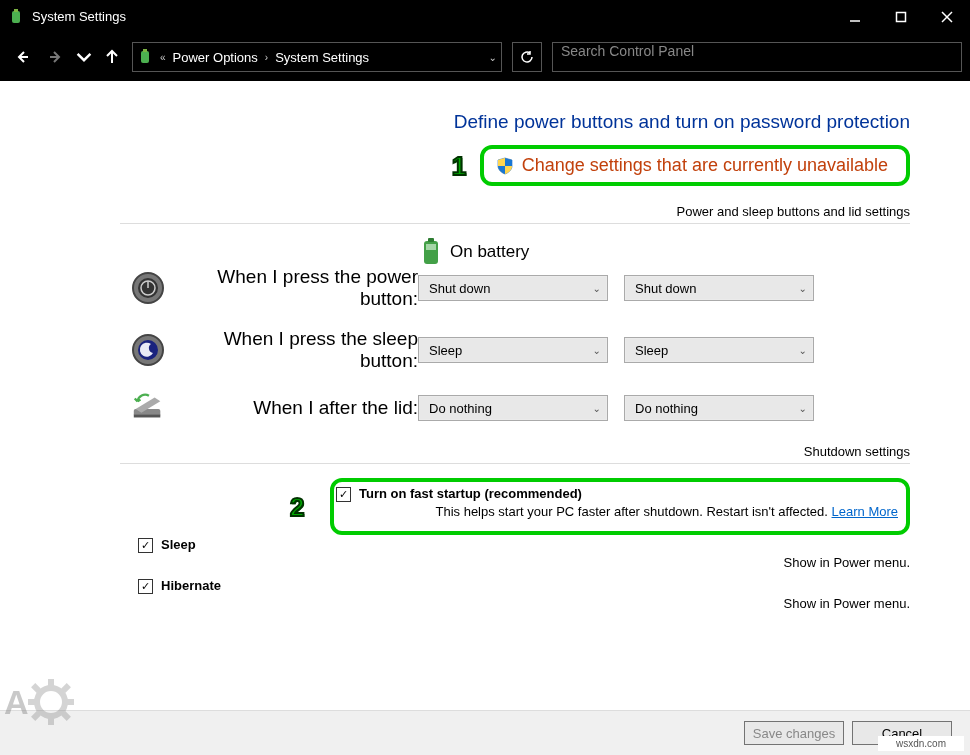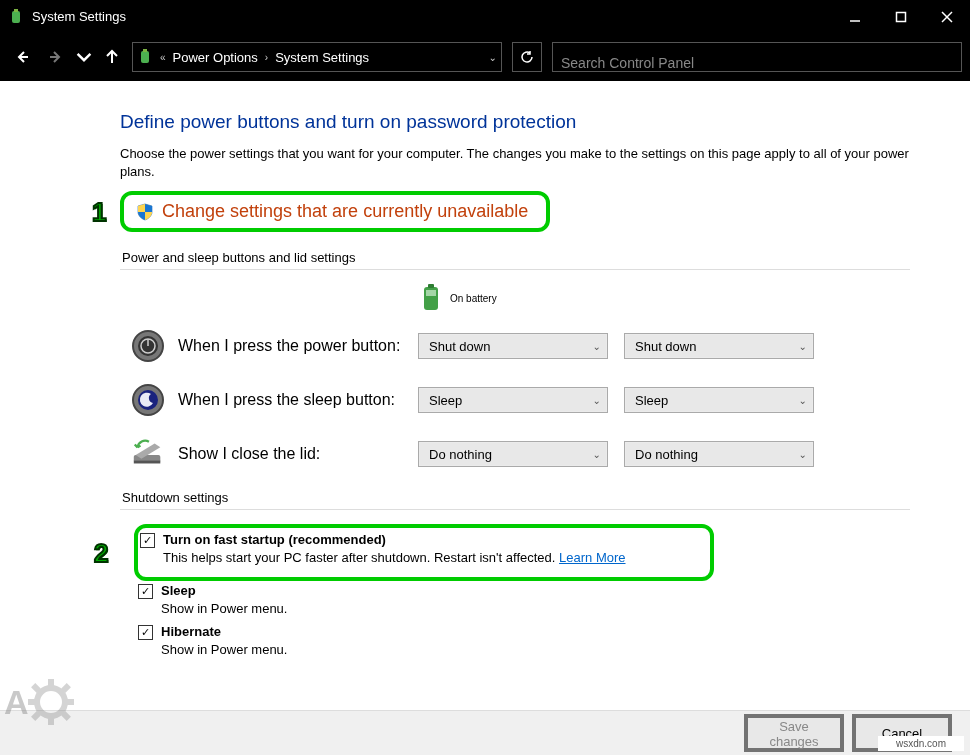--- a/index.html
+++ b/index.html
@@ -57,32 +57,33 @@
     max-width: 370px;
     position: relative;
   }
   .bc-sep { color: #ccc; font-size: 10px; padding: 0 3px; }
   .bc-chevron { margin-left: auto; color:#ccc; font-size:10px;}
   .refresh-btn { width:30px; height:30px; display:flex; align-items:center; justify-content:center; border:1px solid #555; margin-left:4px;}
   .searchbox {
     height: 30px;
     border: 1px solid #555;
     display: flex;
-    align-items: flex-end;
+    align-items: flex-start;
     padding: 0 8px;
     color: #888;
     flex:1;
     font-size: 14px;
     margin-left:4px;
   }
   .content {
     padding: 30px 60px 24px 120px;
     position: relative;
     height: calc(100% - 33px - 48px - 45px);
     overflow: hidden;
+    text-align: right;
   }
   h1.page-title {
     color: #003399;
     font-size: 19px;
     font-weight: 400;
     margin: 0 0 12px 0;
   }
   .desc-text { font-size: 13px; line-height: 1.4; color:#000; margin-bottom:10px;}
   .change-link-row {
     display:flex; align-items:center; gap:8px;
@@ -92,25 +93,25 @@
   .change-link { color:#c2410c; font-size:18px; cursor:pointer; }
   .annot-box { border:4px solid #00cc00; border-radius:12px; position:relative; display:inline-flex; align-items:center;}
   .annot-num {
     position:absolute; left:-32px; top:50%; transform:translateY(-50%);
     font-size:26px; font-weight:900; color:#00aa00;
     -webkit-text-stroke: 2px #003300;
     text-shadow: 1px 1px 0 #005500;
   }
   .section-title { font-size:13px; margin: 18px 0 4px 2px; }
   .section-line { border-top:1px solid #ddd; margin-bottom:14px; }
-  .col-headers { display:flex; margin-left:300px; gap:120px; font-size:10px; margin-bottom:16px;}
+  .col-headers { display:flex; margin-left:300px; gap:120px; font-size:17px; }
   .col-h { display:flex; align-items:center; gap:8px; width:160px;}
   .action-row { display:flex; align-items:center; margin-bottom:18px; padding-left:10px;}
   .action-icon { width:36px; height:36px; margin-right:12px; display:flex; align-items:center; justify-content:center;}
-  .action-label { font-size:16px; width:240px; }
+  .action-label { font-size:19px; width:240px; }
   .dropdown {
     width:190px; height:26px; border:1px solid #aaa; background:#e8e8e8;
     display:flex; align-items:center; justify-content:space-between;
     padding: 0 6px 0 10px; font-size:13px; margin-right:16px;
     box-shadow: inset 0 0 0 1px #fff2;
   }
   .dropdown .chev { font-size:10px; color:#555;}
   .shutdown-area { margin-left: 18px;}
   .chk-row { display:flex; align-items:flex-start; gap:8px; margin-bottom:2px;}
   .chk-box {
@@ -129,21 +130,21 @@
   }
   .annot2 .annot-num { left:-44px; }
   .footer {
     position:absolute; bottom:0; left:0; right:0;
     height:45px; background:#f0f0f0;
     display:flex; align-items:center; justify-content:flex-end;
     padding: 0 18px; gap:8px;
     border-top:1px solid #ddd;
   }
   .footer button {
-    width:100px; height:38px; font-size:13px; border:4px solid #737373; background:#e8e8e8;
+    width:100px; height:24px; font-size:13px; border:1px solid #737373; background:#e8e8e8;
   }
   .footer button:disabled { color:#888; }
   .watermark {
     position:absolute; left:4px; bottom:30px;
     font-size:34px; font-weight:700; color:#888; opacity:0.45;
     letter-spacing:-1px;
     display:flex; align-items:center; gap:0;
   }
   .watermark .gear {
     width:46px; height:46px; opacity:0.8;
@@ -220,21 +221,20 @@
         <path d="M10 1 L10 4 L7 4" fill="none" stroke="#fff" stroke-width="1.5"></path>
       </svg>
   </div>
   <div class="searchbox">
     <span>Search Control Panel</span>
   </div>
 </div>
 
 <div class="content">
   <h1 class="page-title">Define power buttons and turn on password protection</h1>
-  <div class="desc-text">Choose the power settings that you want for your computer. The changes you make to the settings on this page apply to all of your power plans.</div>
 
   
   <div class="annot-box" style="padding:2px 10px 2px 4px;">
     <span class="annot-num">1</span>
     <div class="change-link-row">
       <svg class="shield-icon" viewBox="0 0 18 18">
         <path d="M9 1 L16 3 V9 C16 13 12 16 9 17 C6 16 2 13 2 9 V3 Z" fill="#ffd54f" stroke="#1565c0" stroke-width="0.6"></path>
         <path d="M9 1 L16 3 V9 L9 9 Z" fill="#1976d2"></path>
         <path d="M9 9 L2 9 V3 L9 1 Z" fill="#ffd54f"></path>
         <path d="M9 9 L16 9 C16 13 12 16 9 17 Z" fill="#ffd54f"></path>
@@ -304,21 +304,21 @@
   <div class="action-row">
     <div class="action-icon">
       <svg width="38" height="30" viewBox="0 0 38 30">
         <rect x="4" y="16" width="28" height="8" rx="2" fill="#888"></rect>
         <rect x="4" y="22" width="28" height="3" fill="#555"></rect>
         <path d="M6 16 L26 4 L32 8 L12 20 Z" fill="#aaa"></path>
         <path d="M20 2 A8 8 0 0 0 8 8" fill="none" stroke="#4caf50" stroke-width="2.5"></path>
         <path d="M8 8 L5 5 M8 8 L11 6" stroke="#4caf50" stroke-width="2.5" fill="none"></path>
       </svg>
     </div>
-    <div class="action-label">Show I close the lid:</div>
+    <div class="action-label">When I after the lid:</div>
     <div class="dropdown">
       <span>Do nothing</span>
       <span class="chev">⌄</span>
     </div>
     <div class="dropdown">
       <span>Do nothing</span>
       <span class="chev">⌄</span>
     </div>
   </div>
 

